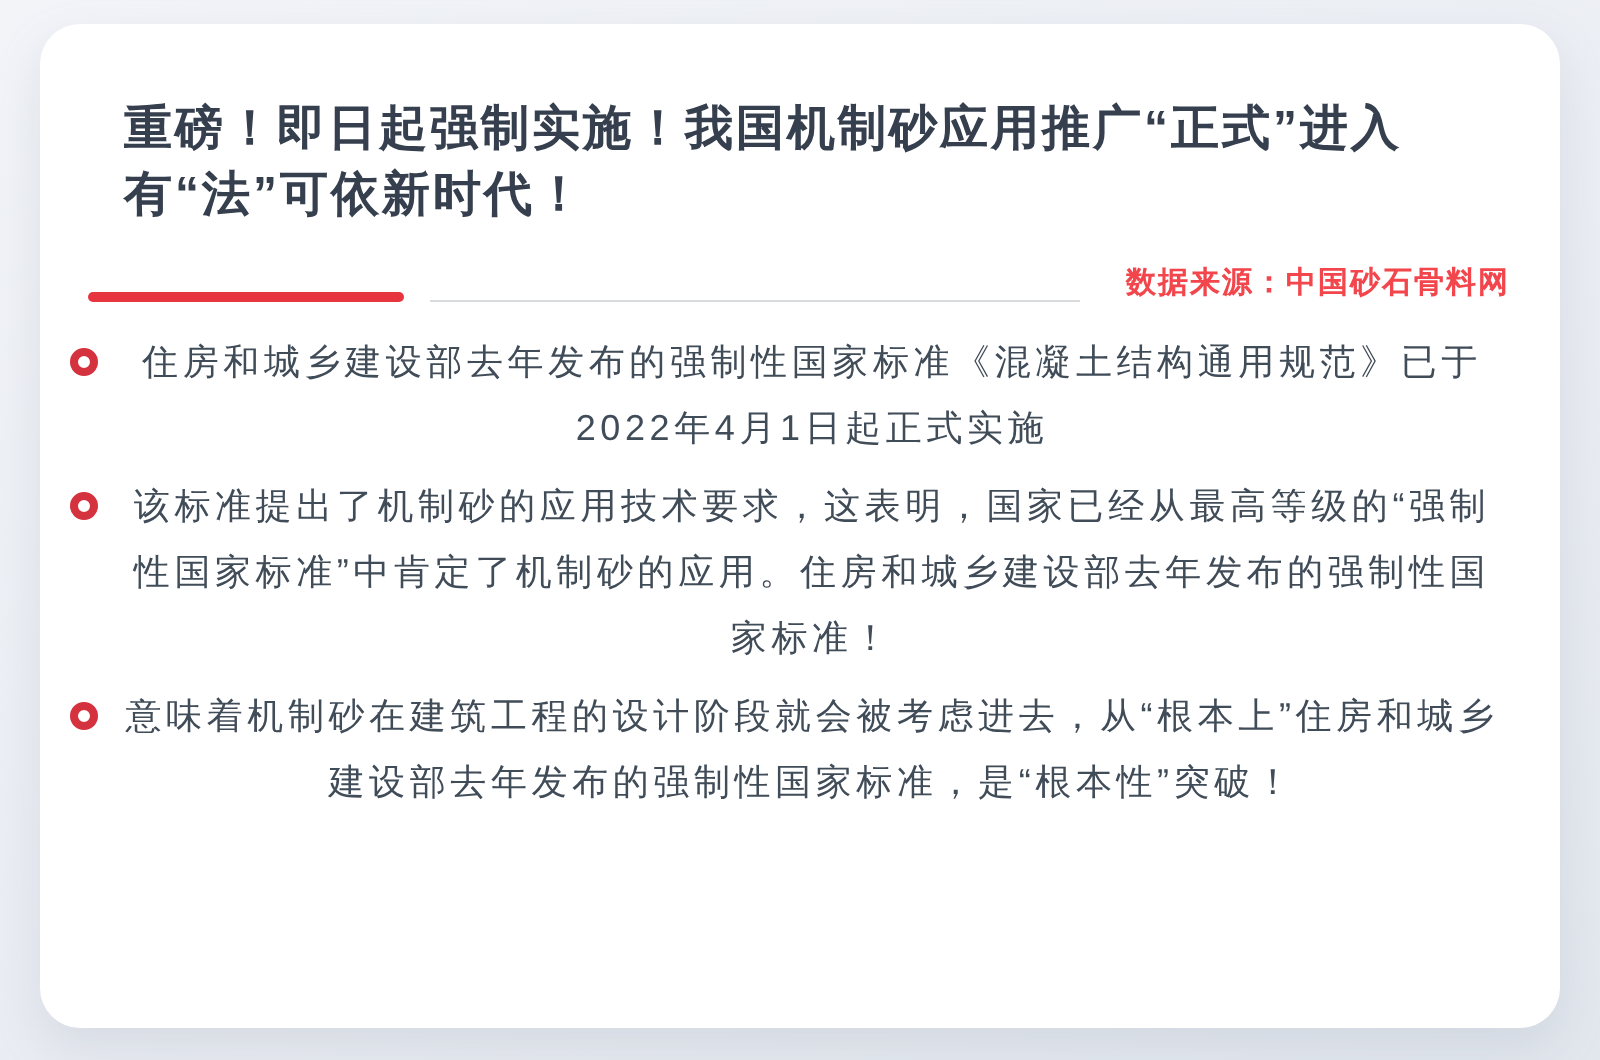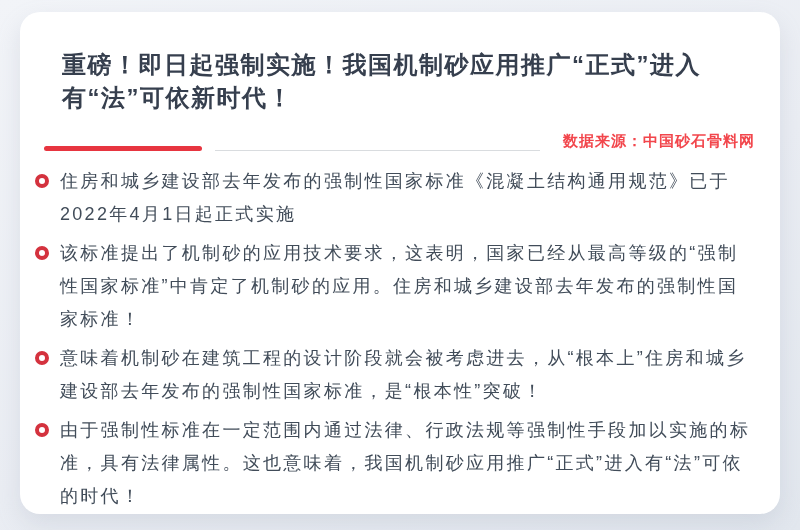--- a/index.html
+++ b/index.html
@@ -74,20 +74,21 @@
     background: #ffffff;
   }
   .bullet-text {
     margin-left: 11px;
     width: 692px;
     font-size: 18px;
     line-height: 33px;
     letter-spacing: 2.3px;
     color: #414c59;
     word-break: break-word;
+    text-align: center;
   }
 </style>
 </head>
 <body>
 
 <div class="card">
 
   <h1 class="title">重磅！即日起强制实施！我国机制砂应用推广“正式”进入有“法”可依新时代！</h1>
 
   <div class="divider-row">
@@ -102,19 +103,15 @@
       <p class="bullet-text">住房和城乡建设部去年发布的强制性国家标准《混凝土结构通用规范》已于2022年4月1日起正式实施</p>
     </li>
     <li class="bullet-item">
       <span class="ring"></span>
       <p class="bullet-text">该标准提出了机制砂的应用技术要求，这表明，国家已经从最高等级的“强制性国家标准”中肯定了机制砂的应用。住房和城乡建设部去年发布的强制性国家标准！</p>
     </li>
     <li class="bullet-item">
       <span class="ring"></span>
       <p class="bullet-text">意味着机制砂在建筑工程的设计阶段就会被考虑进去，从“根本上”住房和城乡建设部去年发布的强制性国家标准，是“根本性”突破！</p>
     </li>
-    <li class="bullet-item">
-      <span class="ring"></span>
-      <p class="bullet-text">由于强制性标准在一定范围内通过法律、行政法规等强制性手段加以实施的标准，具有法律属性。这也意味着，我国机制砂应用推广“正式”进入有“法”可依的时代！</p>
-    </li>
   </ul>
 
 </div>
 
 </body></html>

